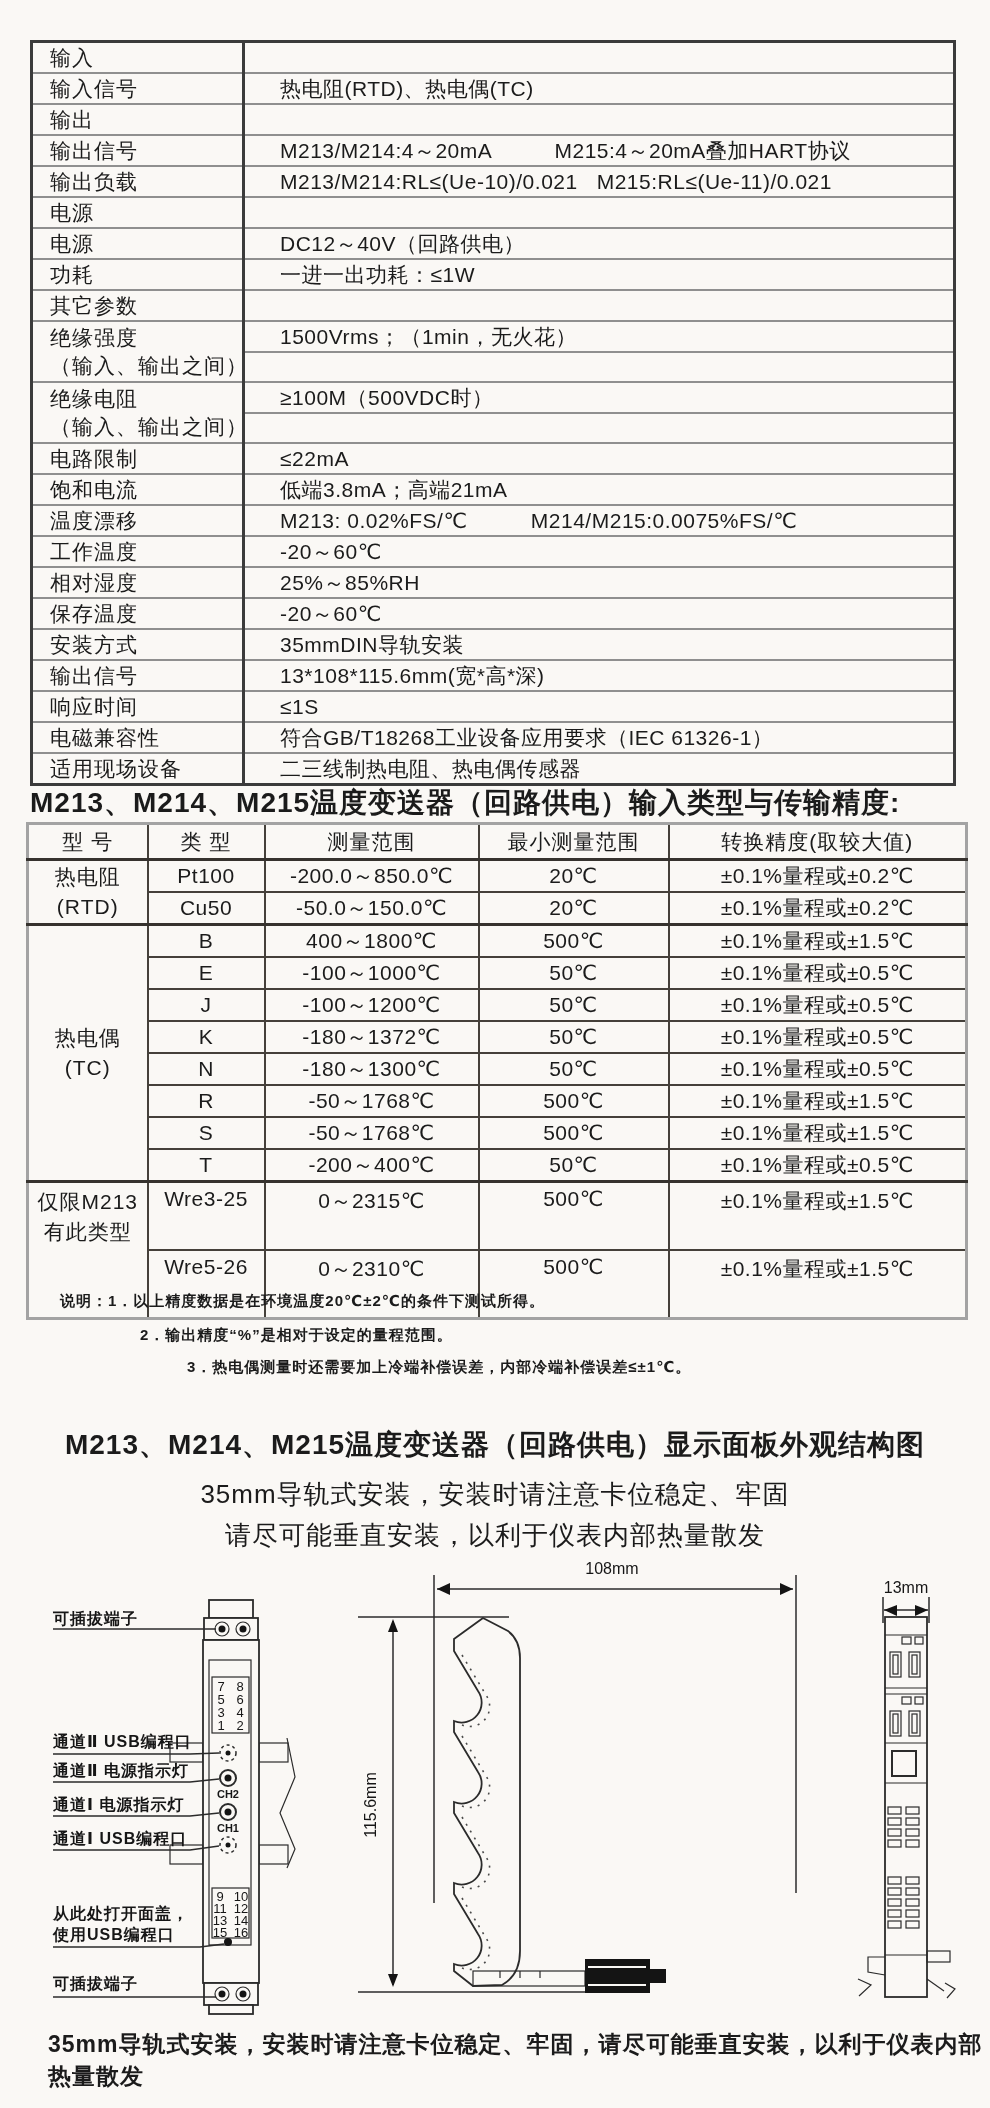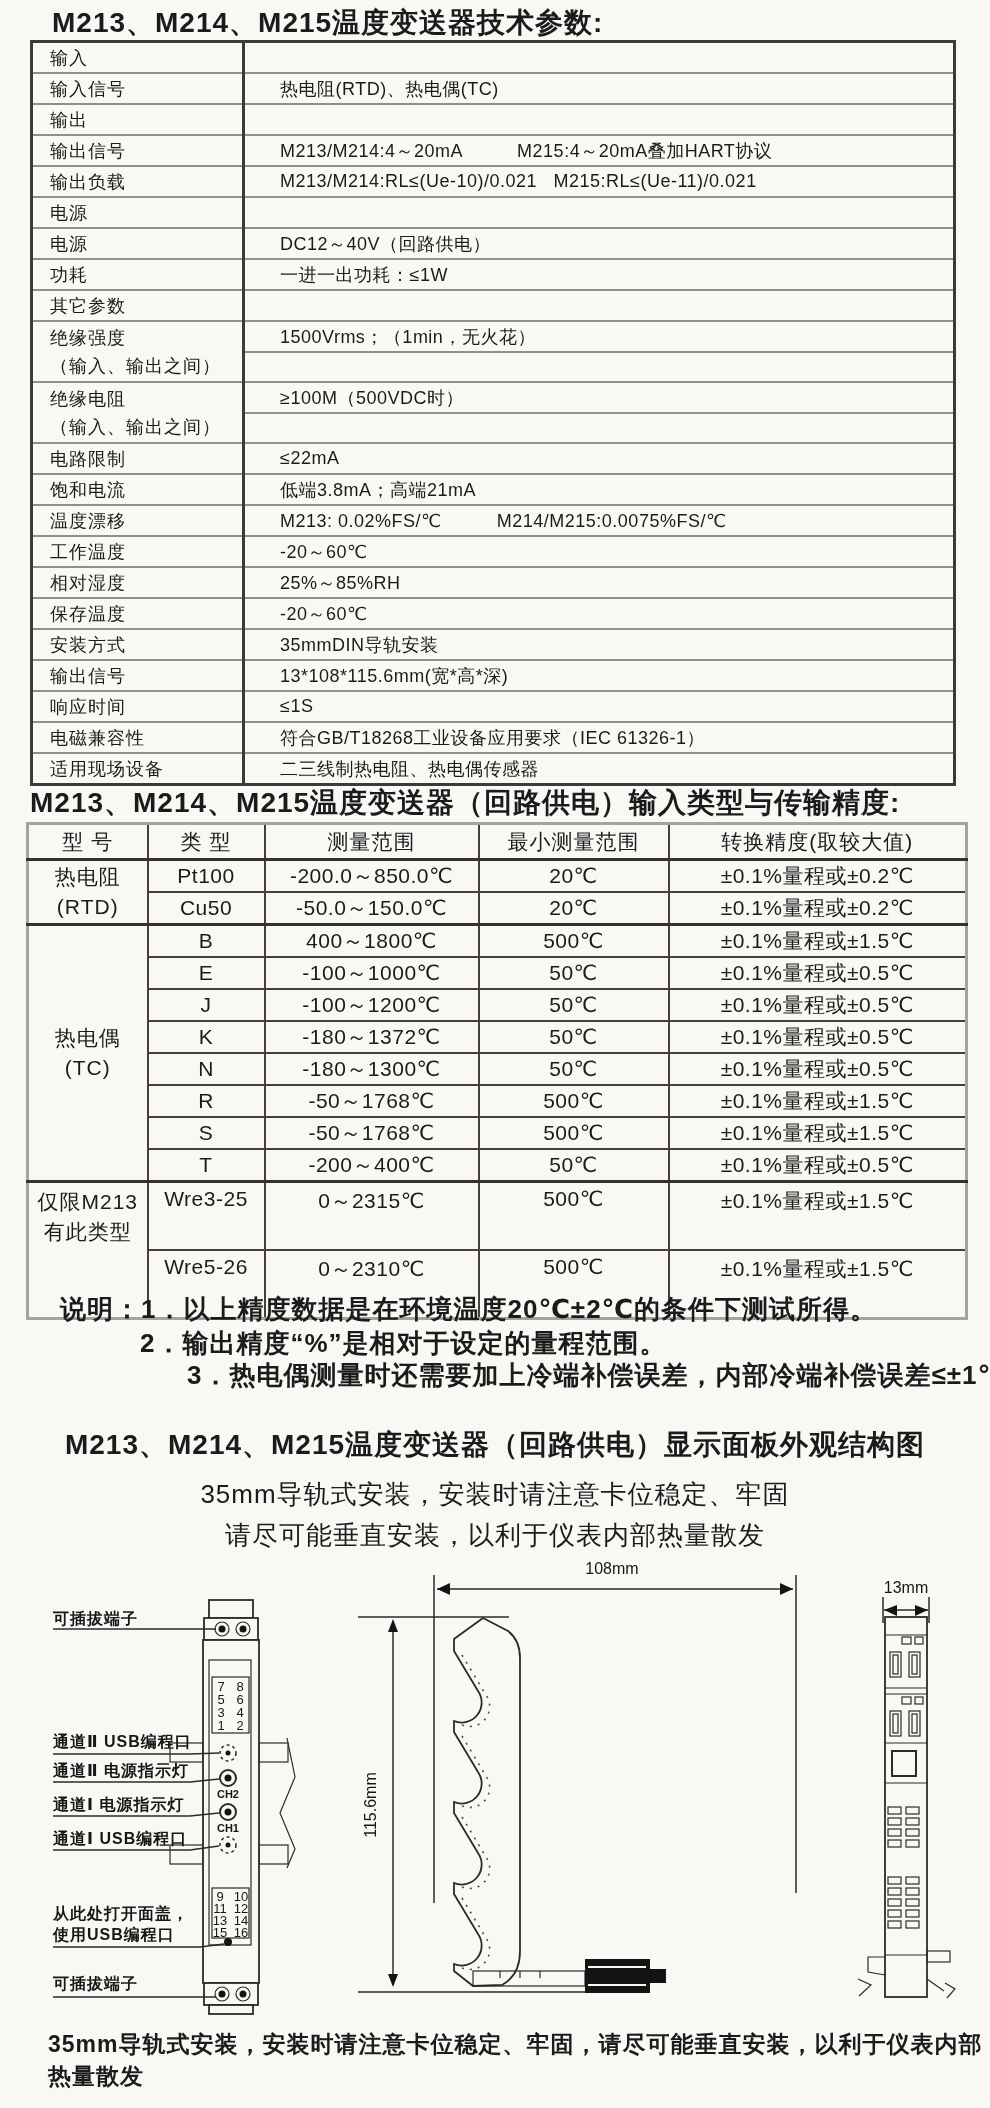--- a/index.html
+++ b/index.html
@@ -1,25 +1,25 @@
 <!DOCTYPE html>
 <html><head>
 <meta charset="utf-8">
 <style>
   html,body{margin:0;padding:0;}
   .page{position:relative;width:990px;height:2108px;background:#faf8f5;overflow:hidden;
         font-family:"Liberation Sans","DejaVu Sans",sans-serif;color:#1b1b1b;}
   .abs{position:absolute;}
   .title{font-size:28px;font-weight:bold;letter-spacing:1px;white-space:nowrap;}
   .caption{font-size:26px;letter-spacing:1px;white-space:nowrap;text-align:center;width:990px;}
-  .note{font-size:26px;font-weight:bold;letter-spacing:1px;white-space:nowrap;}
+  .note{font-size:15px;font-weight:bold;letter-spacing:1px;white-space:nowrap;}
   .footerblock{font-size:23px;font-weight:bold;letter-spacing:1px;line-height:32px;white-space:nowrap;}
 
   table.spec{border-collapse:collapse;table-layout:fixed;width:923px;background:transparent;
-             border:3px solid #3b3b3b;font-size:18px;}
+             border:3px solid #3b3b3b;font-size:21px;}
   table.spec td{border-top:2px solid #8f8f8f;padding:0;vertical-align:middle;
                 overflow:hidden;white-space:nowrap;}
   table.spec td.lbl{border-right:3px solid #3b3b3b;padding-left:17px;letter-spacing:1px;}
   table.spec td.val{padding-left:35px;white-space:pre;letter-spacing:0.5px;}
   table.spec tr.h1 td{height:29px;}
   table.spec tr.h2 td{height:28px;}
   table.spec td.lbl div{line-height:28px;}
 
   table.acc{border-collapse:collapse;table-layout:fixed;width:939px;
             border:3px solid #a3a3a3;font-size:21px;text-align:center;}
@@ -39,21 +39,20 @@
   svg .ln{stroke:#2b2b2b;stroke-width:1.5;fill:none;}
   svg .shape{stroke:#2b2b2b;stroke-width:1.8;fill:#faf8f5;}
   svg .thin{stroke:#2b2b2b;stroke-width:1.2;fill:none;}
   svg .fillDark{fill:#141414;stroke:none;}
 </style>
 </head>
 <body>
 
 <div class="page">
 
-  <div class="abs title" style="left:52px;top:4px;">M213、M214、M215温度变送器技术参数:</div>
 
   <table class="spec abs" style="left:30px;top:40px;">
     <colgroup>
         <col style="width:212px">
         <col style="width:711px">
       </colgroup>
     <tbody>
         <tr class="h1">
           <td class="lbl">输入</td>
           <td class="val"></td>

